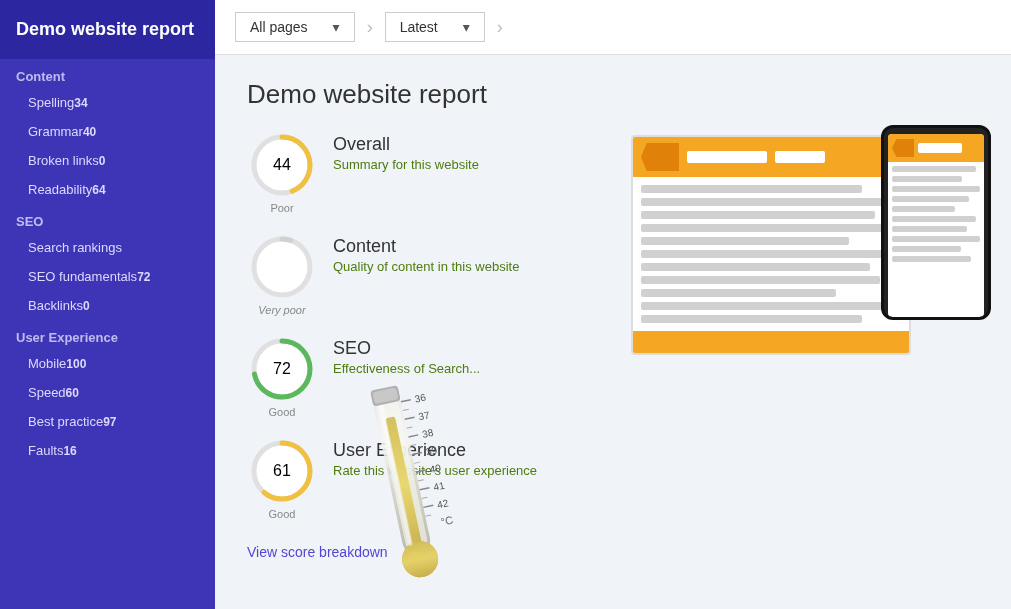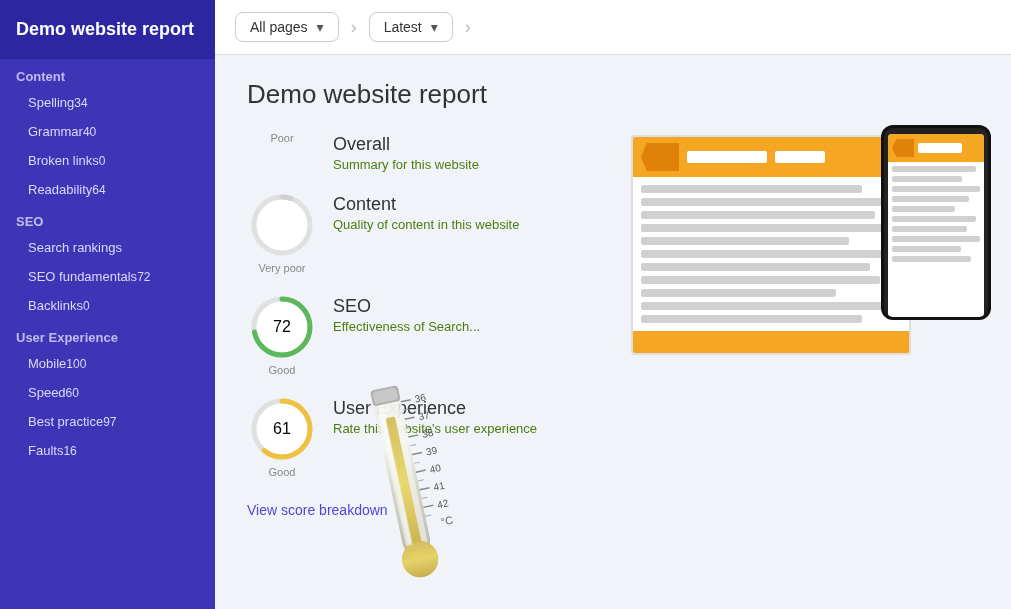--- a/index.html
+++ b/index.html
@@ -43,20 +43,21 @@
       display: flex;
       align-items: center;
       padding: 7px 16px 7px 28px;
       font-size: 13px;
       color: #ddd8ff;
       cursor: pointer;
     }
     .nav-item .badge {
       font-size: 12px;
       color: #ddd8ff;
+      font-weight: bold;
     }
 
     
     #main {
       flex: 1;
       display: flex;
       flex-direction: column;
       background: #f0f4f8;
       height: 609px;
       overflow: hidden;
@@ -66,24 +67,24 @@
       background: white;
       border-bottom: 1px solid #ddd;
       padding: 10px 20px;
       display: flex;
       align-items: center;
       gap: 0;
       height: 55px;
     }
     .topbar-btn {
       display: flex;
-      gap: 5px;
+      gap: 21px;
       padding: 6px 14px;
       border: 1px solid #ccc;
-      border-radius: 8px;
+      border-radius: 0;
       background: white;
       font-size: 14px;
       cursor: pointer;
       color: #333;
       margin-right: 8px;
     }
     .chevron { display: inline-block; margin-left: 4px; color: #555; }
     .topbar-arrow {
       font-size: 18px;
       color: #bbb;
@@ -417,39 +418,48 @@
             </div>
           </div>
         </div>
       </div>
     </div>
 
     
     <div class="scores-section" id="scores-container">
     <div class="score-card">
           <div style="display: flex; flex-direction: column; align-items: center; width: 70px; flex-shrink: 0;">
+      <div class="ring-container">
+        <svg class="ring-svg" width="70" height="70" viewBox="0 0 70 70">
+          <circle cx="35" cy="35" r="28" fill="white" stroke="#e0e0e0" stroke-width="5"></circle>
+          <circle cx="35" cy="35" r="28" fill="none" stroke="#f0c040" stroke-width="5" stroke-dasharray="175.92918860102841" stroke-dashoffset="98.52034561657592" stroke-linecap="round"></circle>
+        </svg>
+        <div class="ring-inner">
+          <span class="score-num">44</span>
+        </div>
+      </div>
       <div style="font-size:11px;color:#888;text-align:center;margin-top:2px;width:70px;flex-shrink:0;">Poor</div>
     </div>
           <div class="score-info">
       <div class="score-title">Overall</div>
       <div class="score-sub">Summary for this website</div>
     </div>
         </div>
         <div class="score-card">
           <div style="display: flex; flex-direction: column; align-items: center; width: 70px; flex-shrink: 0;">
       <div class="ring-container">
         <svg class="ring-svg" width="70" height="70" viewBox="0 0 70 70">
           <circle cx="35" cy="35" r="28" fill="white" stroke="#e0e0e0" stroke-width="5"></circle>
           <circle cx="35" cy="35" r="28" fill="none" stroke="#d0d0d0" stroke-width="5" stroke-dasharray="175.92918860102841" stroke-dashoffset="167.13272917097697" stroke-linecap="round"></circle>
         </svg>
         <div class="ring-inner">
           <span class="score-num"></span>
         </div>
       </div>
-      <div style="font-size:11px;color:#888;text-align:center;margin-top:2px;width:70px;flex-shrink:0;">Very poor</div>
+      <div style="font-size:11px;color:#888;text-align:center;margin-top:2px;width:70px;flex-shrink:0;font-style:italic;">Very poor</div>
     </div>
           <div class="score-info">
       <div class="score-title">Content</div>
       <div class="score-sub">Quality of content in this website</div>
     </div>
         </div>
         <div class="score-card">
           <div style="display: flex; flex-direction: column; align-items: center; width: 70px; flex-shrink: 0;">
       <div class="ring-container">
         <svg class="ring-svg" width="70" height="70" viewBox="0 0 70 70">

